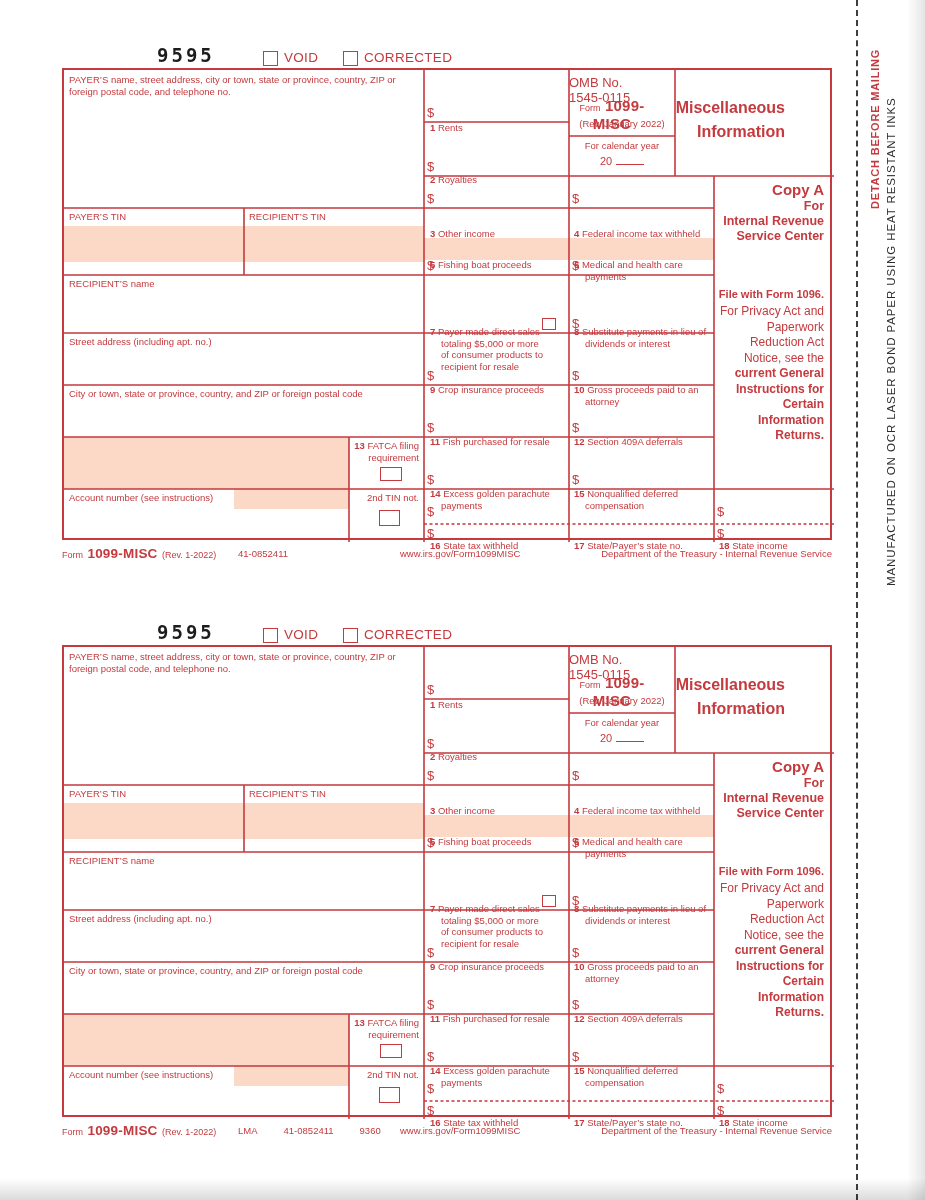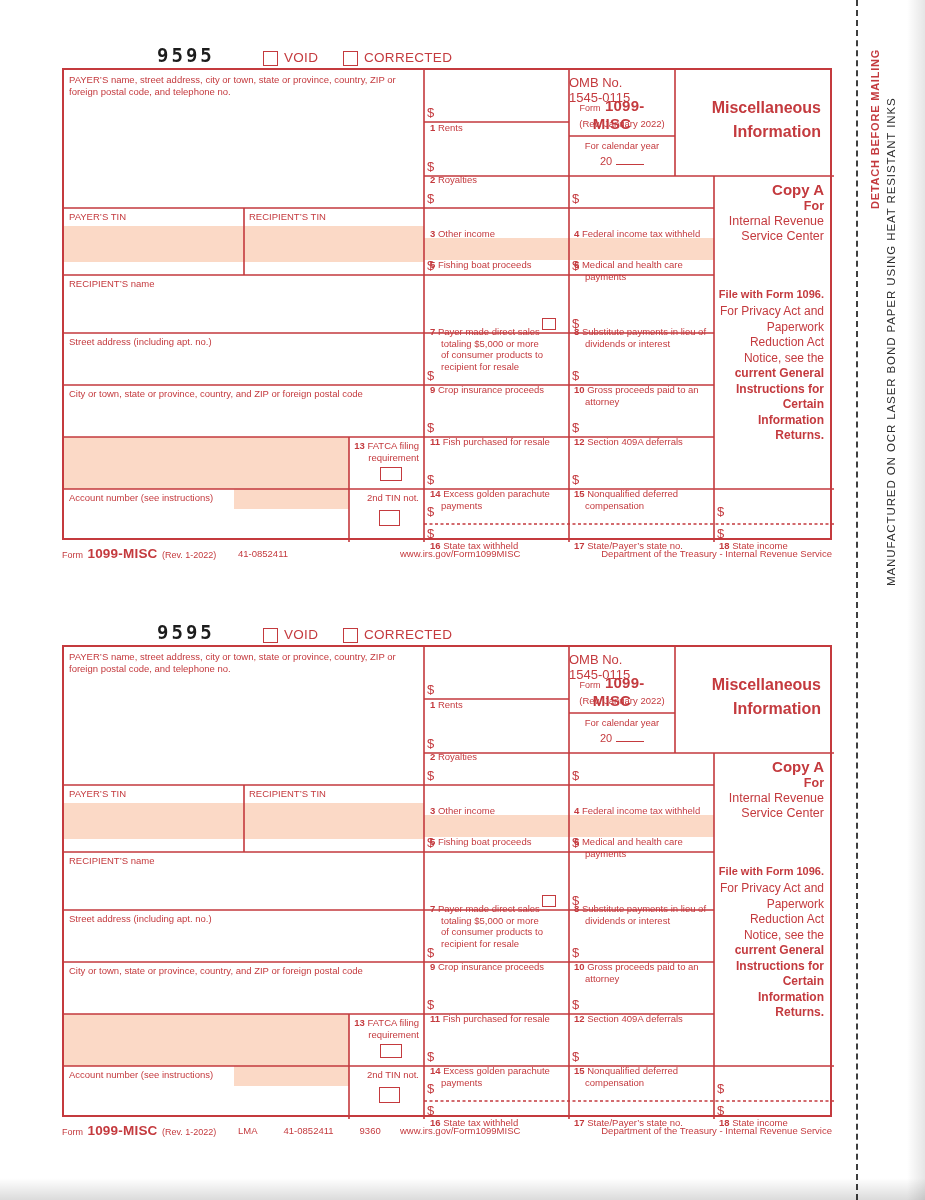--- a/index.html
+++ b/index.html
@@ -42,27 +42,27 @@
 
   .omb-line { position:absolute; left:505px; top:5px; width:85px; font-size:13px; color:var(--red); }
   .formid { position:absolute; left:505px; top:27px; width:86px; text-align:center; color:var(--red); }
   .formid .fw { font-size:9px; }
   .formid .fn { font-size:15px; font-weight:bold; letter-spacing:0.2px; }
   .rev  { position:absolute; left:505px; top:48px; width:106px; text-align:center; font-size:9.5px; color:var(--red); }
   .cal  { position:absolute; left:505px; top:70px; width:106px; text-align:center; font-size:9.5px; color:var(--red); }
   .yr   { position:absolute; left:505px; top:83px; width:106px; text-align:center; font-size:11px; color:var(--red); }
   .yr-line { display:inline-block; width:28px; height:12px; border-bottom:1.5px solid var(--red); margin-left:4px; }
 
-  .title { position:absolute; left:612px; top:26px; width:152px; text-align:right; padding-right:7px;
+  .title { position:absolute; left:576px; top:26px; width:152px; text-align:right; padding-right:7px;
            color:var(--red); font-size:16px; font-weight:bold; line-height:24px; }
 
   .copyblk { position:absolute; left:650px; top:110px; width:115px; text-align:right; padding-right:5px; color:var(--red); }
   .ca    { font-size:15px; font-weight:bold; line-height:19px; }
   .cfor  { font-size:12.5px; font-weight:bold; line-height:15px; }
-  .cdest { font-size:12.5px; font-weight:normal; line-height:15px; }
+  .cdest { font-size:12.5px; font-weight:bold; line-height:15px; }
   .cfile { font-size:11px; font-weight:bold; margin-top:44px; line-height:13px; }
   .cpriv { font-size:12px; line-height:15.5px; margin-top:3px; }
   .cpriv b { font-weight:bold; }
 
   .footer { position:absolute; left:0; top:500px; width:770px; height:18px; color:var(--red); }
   .f-form { position:absolute; left:0; top:0; white-space:nowrap; }
   .f-form .fw { font-size:9px; }
   .f-form .fn2 { font-size:13.5px; font-weight:bold; letter-spacing:0.2px; }
   .f-form .frev { font-size:9px; }
   .codes { position:absolute; left:176px; top:4px; display:flex; gap:26px; font-size:9.5px;text-align:right; }

